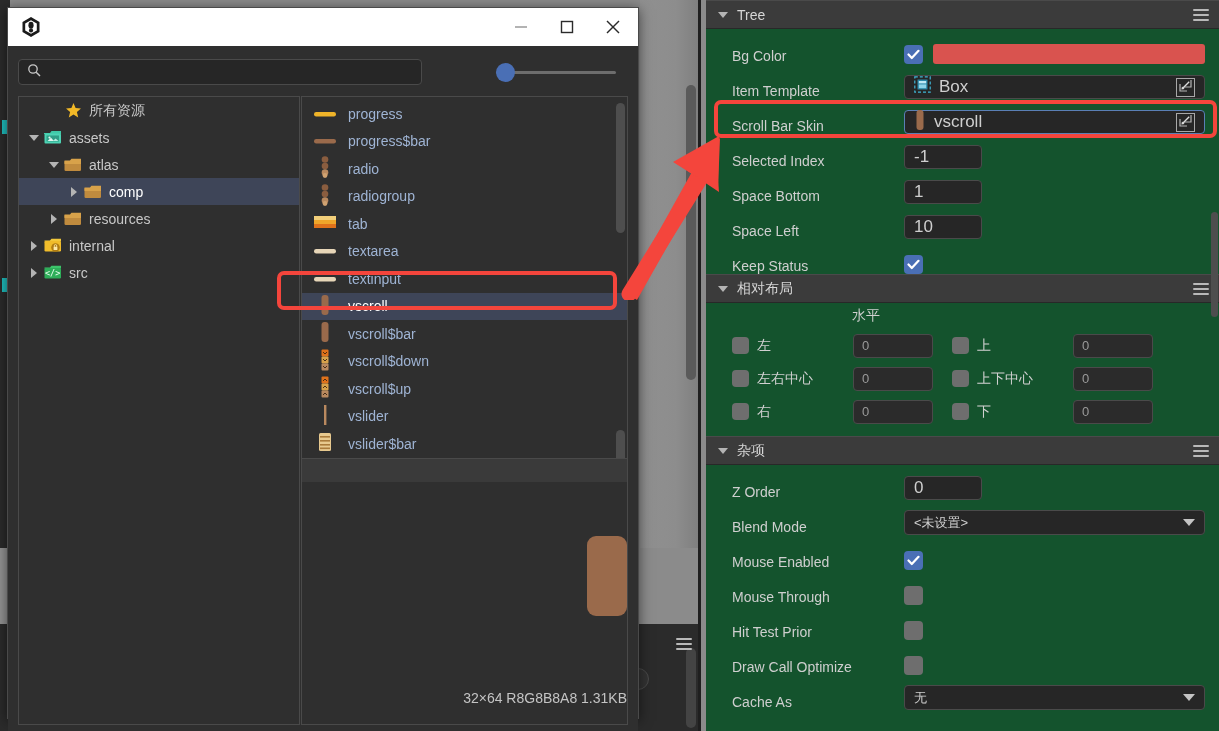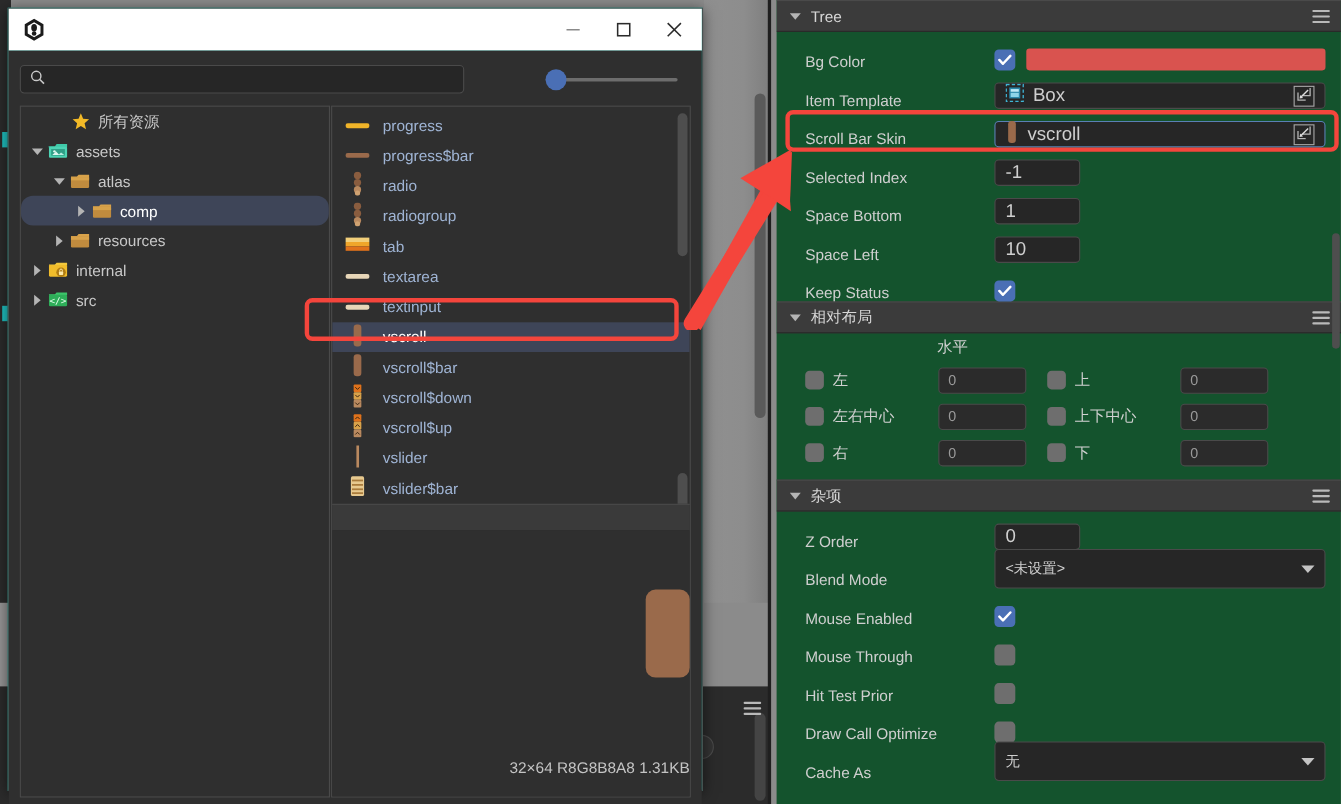--- a/index.html
+++ b/index.html
@@ -154,21 +154,21 @@
     height:24px; background:#262626; border:1px solid #4a4a4a; border-radius:4px;
     display:flex; align-items:center; padding:0 9px; color:#cfcfcf; font-size:17px;
   }
   .field.num { width:78px; }
   .field.wide { flex:1; margin-right:14px; gap:8px; }
   .pickbtn {
     width:19px;height:19px;border:1.4px solid #a8a8a8;display:flex;align-items:center;justify-content:center;
     margin-left:auto; flex:0 0 19px;
   }
   .dd {
-    flex:1; margin-right:14px; height:36px; background:#262626; border:1px solid #4a4a4a;
+    flex:1; margin-right:14px; height:25px; background:#262626; border:1px solid #4a4a4a;
     border-radius:4px; display:flex; align-items:center; padding:0 9px; color:#cfcfcf; font-size:13px;
   }
   .dd-caret { margin-left:auto; width:0;height:0;
     border-left:6px solid transparent;border-right:6px solid transparent;border-top:7px solid #c4c4c4;}
 
   
   .rl-headrow { display:flex; height:26px; align-items:center; padding-left:26px; }
   .rl-h { font-size:14px; color:#d0d0d0; }
   .rl-h1 { width:220px; flex:0 0 220px; text-align:right; padding-right:72px; }
   .rl-h2 { flex:1; text-align:center; padding-right:60px; }
@@ -316,21 +316,21 @@
                 <span>
                   <svg width="18" height="14" viewBox="0 0 18 14">
                     <path d="M0.5 2.5 L6 2.5 L7.4 0.8 L17 0.8 L17 3.5 L0.5 3.5Z" fill="#d8a24a"></path>
                     <rect x="0.5" y="3" width="16.5" height="10" rx="1.2" fill="#c08b3e"></rect>
                     <rect x="0.5" y="3" width="16.5" height="3" fill="#d8a24a"></rect>
                   </svg>
                 </span>
               </span>
               <span>atlas</span>
             </div>
-            <div class="tree-row selected" style="padding-left: 46px; border-radius: 11px;">
+            <div class="tree-row selected" style="padding-left: 46px;">
               <span class="tw">
                 <span class="tri tri-right"></span>
               </span>
               <span class="ticon">
                 <span>
                   <svg width="18" height="14" viewBox="0 0 18 14">
                     <path d="M0.5 2.5 L6 2.5 L7.4 0.8 L17 0.8 L17 3.5 L0.5 3.5Z" fill="#d8a24a"></path>
                     <rect x="0.5" y="3" width="16.5" height="10" rx="1.2" fill="#c08b3e"></rect>
                     <rect x="0.5" y="3" width="16.5" height="3" fill="#d8a24a"></rect>
                   </svg>

